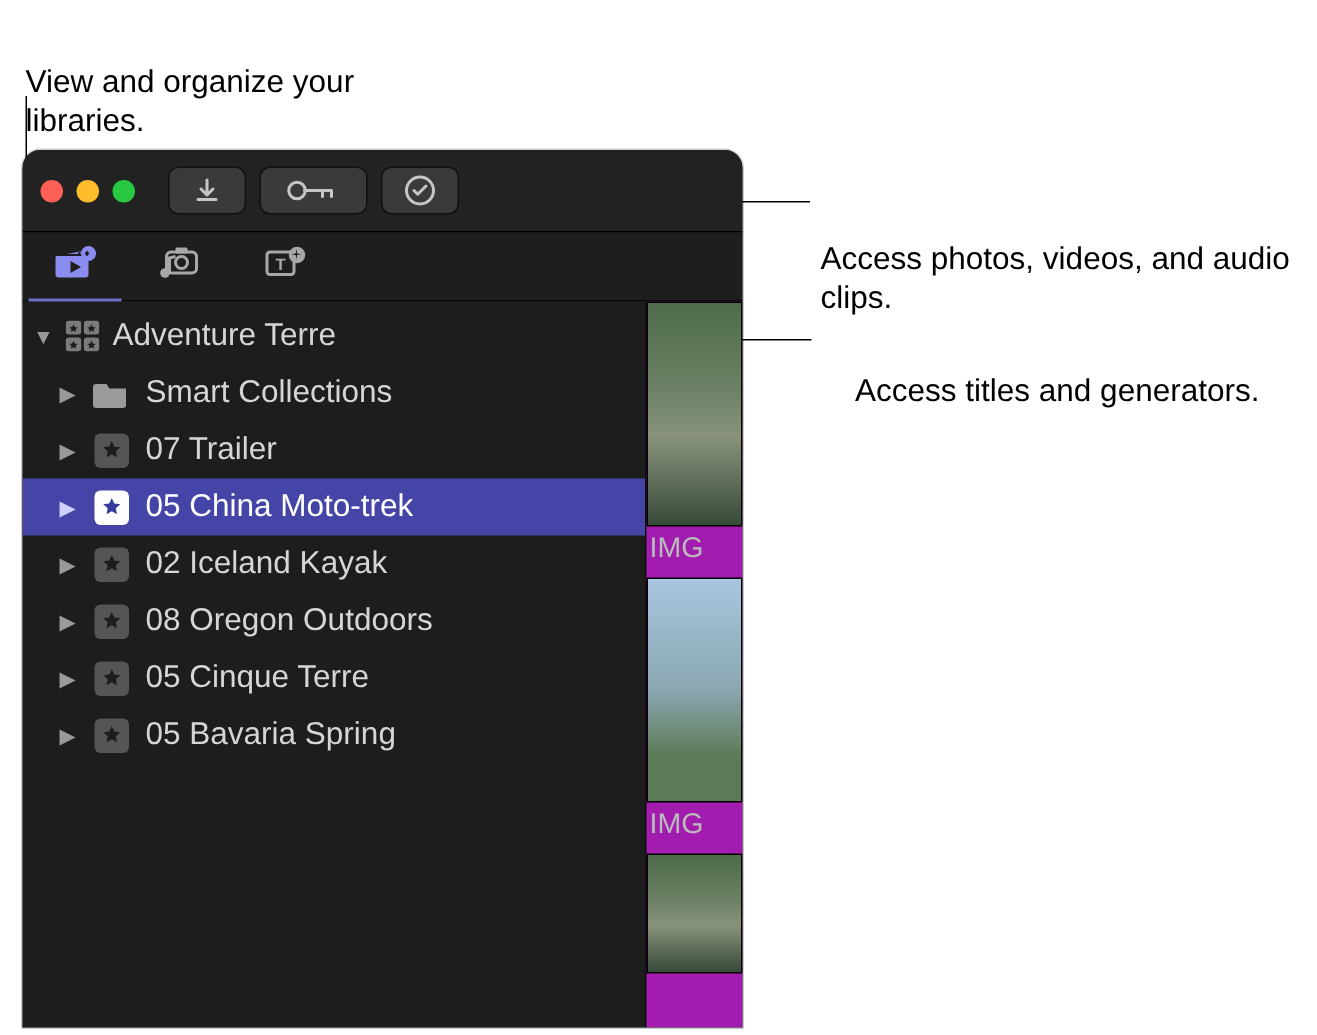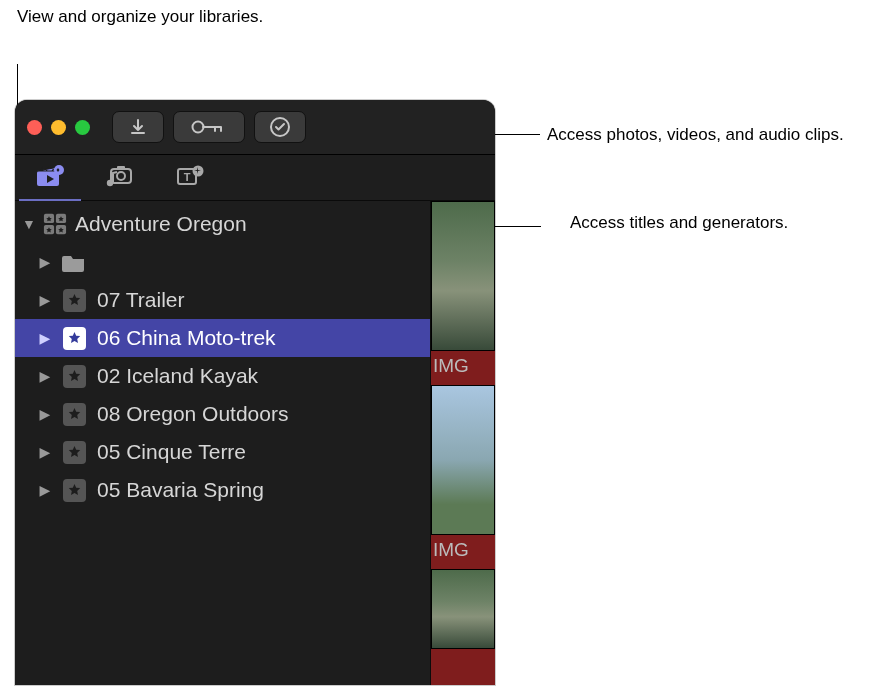--- a/index.html
+++ b/index.html
@@ -6,23 +6,24 @@
     body {
       font-family: -apple-system, "Helvetica Neue", Arial, sans-serif;
       background: #fff;
       width: 878px;
       height: 690px;
       position: relative;
       overflow: hidden;
     }
     .callout {
       position: absolute;
-      font-size: 17px;
+      font-size: 21px;
       line-height: 1.25;
       color: #000;
+      margin-top: 36px;
     }
     .callout-line { position: absolute; background: #000; }
     .callout-line-h { height: 1px; }
     .callout-line-v { width: 1px; }
     .app-window {
       position: absolute;
       left: 15px;
       top: 100px;
       width: 480px;
       height: 585px;
@@ -128,21 +129,21 @@
     .event-star {
       width: 23px; height: 23px;
       border-radius: 4px;
       background:#555;
       display:inline-flex; align-items:center; justify-content:center;
     }
     .row.selected .event-star { background:#fff; color:#343b9b; }
     .label { white-space: nowrap; overflow:hidden; text-overflow:ellipsis; }
     .thumb-col {
       flex:1;
-      background:#7f1d1d;
+      background:#a21caf;
       display:flex; flex-direction:column;
       gap:0;
       padding:0;
     }
     .thumb {
       width: 100%;
       height: 150px;
       background: linear-gradient(#4e6b4b, #6d8266 40%, #88927a 60%, #384a39);
       border:1px solid #000;
       margin-bottom:0;
@@ -247,30 +248,31 @@
             <rect x="1" y="1" width="11" height="10" rx="2" fill="#7a7a7a"></rect>
             <rect x="14" y="1" width="11" height="10" rx="2" fill="#7a7a7a"></rect>
             <rect x="1" y="13" width="11" height="10" rx="2" fill="#7a7a7a"></rect>
             <rect x="14" y="13" width="11" height="10" rx="2" fill="#7a7a7a"></rect>
             <path d="M6.5 3.5l1 2 2 .3-1.5 1.3.4 2-1.9-1-1.9 1 .4-2L3.5 5.8l2-.3z" fill="#1d1d1d"></path>
             <path d="M19.5 3.5l1 2 2 .3-1.5 1.3.4 2-1.9-1-1.9 1 .4-2-1.5-1.3 2-.3z" fill="#1d1d1d"></path>
             <path d="M6.5 15.5l1 2 2 .3-1.5 1.3.4 2-1.9-1-1.9 1 .4-2-1.5-1.3 2-.3z" fill="#1d1d1d"></path>
             <path d="M19.5 15.5l1 2 2 .3-1.5 1.3.4 2-1.9-1-1.9 1 .4-2-1.5-1.3 2-.3z" fill="#1d1d1d"></path>
           </svg>
         </span>
-        <span class="label">Adventure Oregon</span>
+        <span class="label">Adventure Terre</span>
       </div>
 
       <div class="row item">
         <span class="disclosure">▶</span>
         <span class="row-icon folder">
           <svg width="24" height="20" viewBox="0 0 24 20">
               <path d="M2 4h7l2 3h11v11a2 2 0 0 1-2 2H2a2 2 0 0 1-2-2V6a2 2 0 0 1 2-2z" fill="#9b9b9b"></path>
             </svg>
         </span>
+        <span class="label">Smart Collections</span>
       </div>
 
       <div class="row item">
         <span class="disclosure">▶</span>
         <span class="row-icon">
           <span class="event-star">
             <svg width="15" height="15" viewBox="0 0 15 15">
                 <path d="M7.5 1l1.7 3.7 4 .4-3 2.8.8 4-3.5-2-3.5 2 .8-4-3-2.8 4-.4z" fill="#1d1d1d"></path>
               </svg>
           </span>
@@ -280,21 +282,21 @@
 
       <div class="row item selected">
         <span class="disclosure" style="color:#cfd0ff">▶</span>
         <span class="row-icon">
           <span class="event-star">
             <svg width="15" height="15" viewBox="0 0 15 15">
                 <path d="M7.5 1l1.7 3.7 4 .4-3 2.8.8 4-3.5-2-3.5 2 .8-4-3-2.8 4-.4z" fill="#343b9b"></path>
               </svg>
           </span>
         </span>
-        <span class="label">06 China Moto-trek</span>
+        <span class="label">05 China Moto-trek</span>
       </div>
 
       <div class="row item">
         <span class="disclosure">▶</span>
         <span class="row-icon">
           <span class="event-star">
               <svg width="15" height="15" viewBox="0 0 15 15">
                 <path d="M7.5 1l1.7 3.7 4 .4-3 2.8.8 4-3.5-2-3.5 2 .8-4-3-2.8 4-.4z" fill="#1d1d1d"></path>
               </svg>
             </span>

